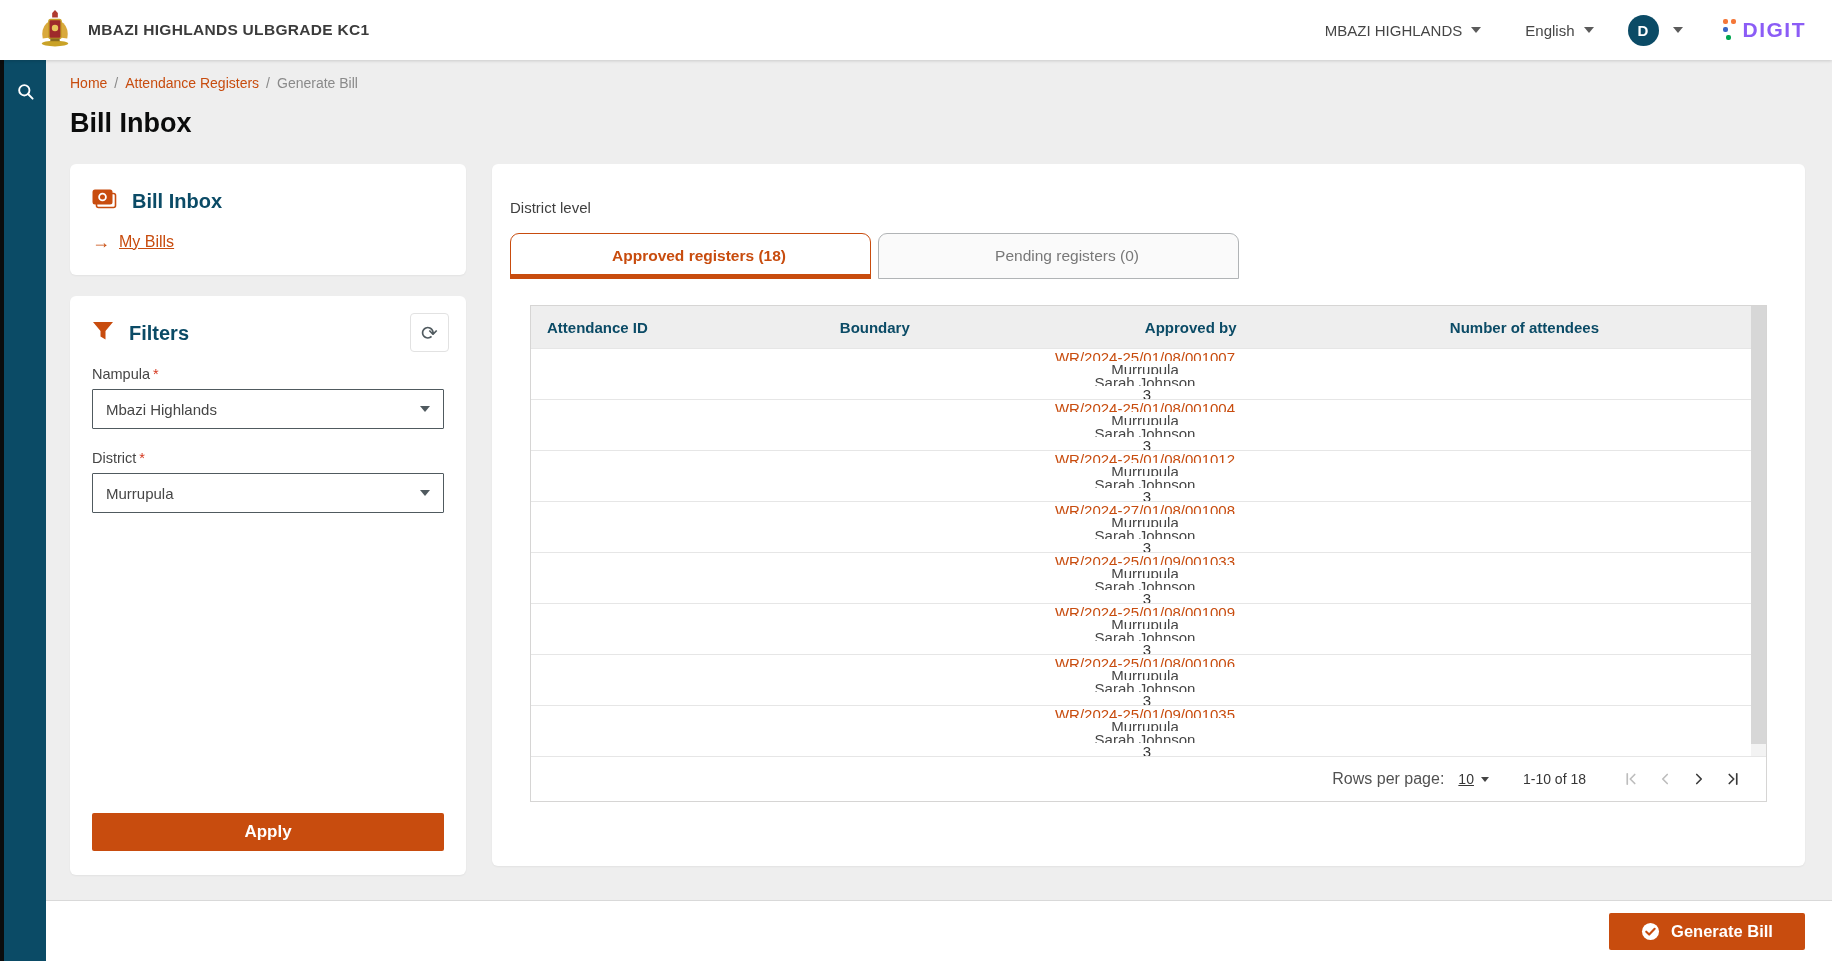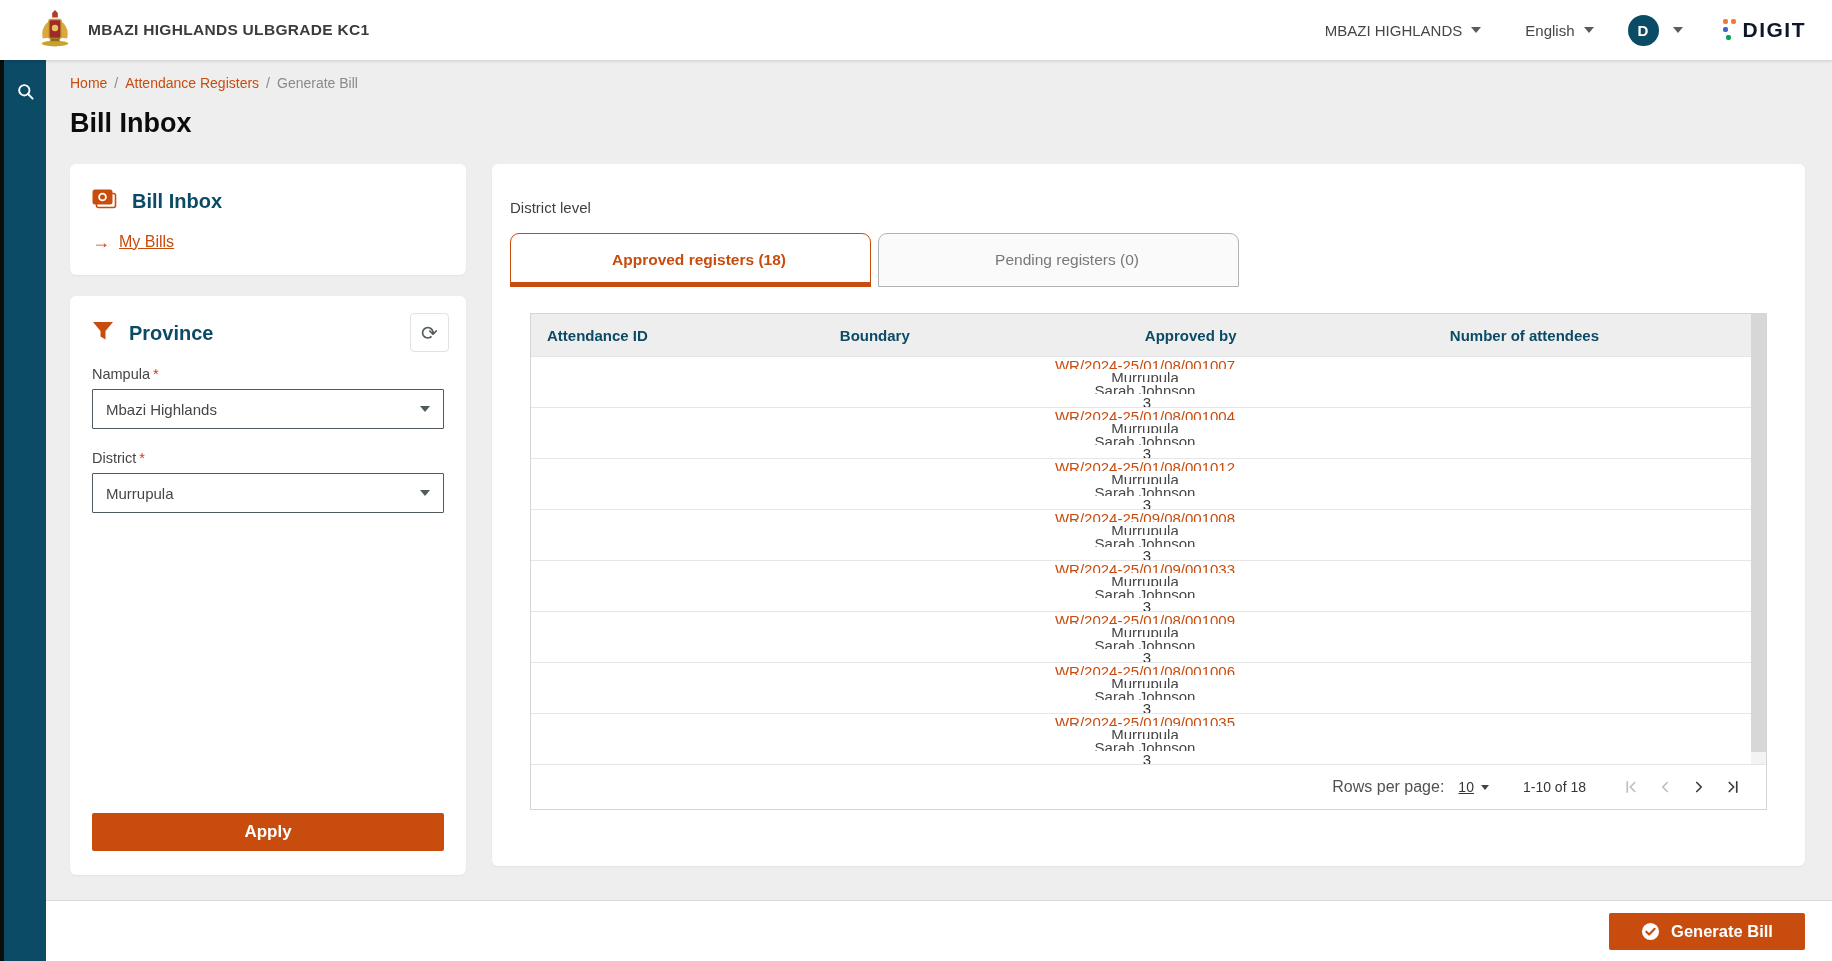--- a/index.html
+++ b/index.html
@@ -22,21 +22,21 @@
   .caret{ width:0; height:0; border-left:5px solid transparent; border-right:5px solid transparent;
     border-top:6px solid #5b5b5b; display:inline-block; }
   .city-sel{ margin-right:44px; }
   .lang-sel{ margin-right:34px; }
   .avatar-wrap{ display:flex; align-items:center; gap:14px; margin-right:40px; }
   .avatar{ width:31px; height:31px; border-radius:50%; background:var(--teal); color:#fff;
     font-size:15px; font-weight:bold; display:flex; align-items:center; justify-content:center; }
   .digit-logo{ display:flex; align-items:center; gap:5px; }
   .digit-dots{ position:relative; width:15px; height:22px; }
   .digit-dots i{ position:absolute; width:5px; height:5px; border-radius:2px; }
-  .digit-text{ font-size:21px; font-weight:bold; color:#0f172a; letter-spacing:1.5px; }
+  .digit-text{ font-size:21px; font-weight:bold; color:#8b5cf6; letter-spacing:1.5px; }
 
   
   .body-row{ flex:1; display:flex; min-height:0; }
   .sidebar{ flex:0 0 46px; background:var(--sidebar); border-left:4px solid #0B0C0C;
     display:flex; flex-direction:column; align-items:center; padding-top:22px; }
   .content-col{ flex:1; display:flex; flex-direction:column; min-width:0; }
   .content-scroll{ flex:1; background:var(--bg); padding:15px 27px 0 24px; overflow:hidden; }
 
   .breadcrumb{ display:flex; align-items:center; gap:7px; font-size:14px; }
   .breadcrumb .crumb-link{ color:var(--primary); text-decoration:none; cursor:pointer; }
@@ -73,21 +73,21 @@
   .select .caret{ margin-left:auto; border-top-color:#505A5F; }
   .apply-btn{ margin-top:auto; height:38px; width:100%; background:var(--primary);
     color:#fff; font-size:17px; font-weight:bold; border:none; border-radius:2px;
     cursor:pointer; font-family:inherit; }
 
   
   .main-card{ flex:1; height:702px; padding:21px 18px 24px 18px; min-width:0; }
   .main-title{ font-size:21px; font-weight:bold; color:var(--teal); }
   .main-subtitle{ font-size:15px; color:#3f3f3f; margin-top:14px; }
   .tabs{ display:flex; gap:7px; margin-top:17px; align-items:flex-end; }
-  .tab{ width:361px; height:54px; display:flex; align-items:center; justify-content:center;
+  .tab{ width:361px; height:46px; display:flex; align-items:center; justify-content:center;
     font-size:15.5px; cursor:pointer; border-radius:9px 9px 0 0; position:relative;padding-left:17px; }
   .tab.active{ background:#fff; border:1px solid var(--primary); color:var(--primary);
     font-weight:bold; }
   .tab.active::after{ content:""; position:absolute; left:-1px; right:-1px; bottom:-1px;
     height:5px; background:var(--primary); }
   .tab.inactive{ background:#FAFAFA; border:1px solid #B1B4B6; color:#787878; }
 
   .table-outer{ margin:26px 20px 0 20px; border:1px solid var(--border); position:relative;
     background:#c4b5fd; }
   .thead{ display:flex; background:var(--bg); height:42px; align-items:center;
@@ -216,21 +216,21 @@
               </div>
             </div>
 
             <div class="card filters-card">
               <div class="card-title-row">
                 <span>
                   <svg width="22" height="20" viewBox="0 0 22 20">
                     <path d="M1 1 H21 L13.5 10 V18.5 L8.5 15.5 V10 Z" fill="#C84C0E"></path>
                   </svg>
                 </span>
-                <span class="card-title">Province</span>
+                <span class="card-title">Filters</span>
               </div>
               <button class="refresh-btn">
                 <span>⟳</span>
               </button>
 
               <div class="field">
                 <div class="field-label">
                   <span>Nampula</span><span class="req-mark">*</span>
                 </div>
                 <div class="select">
@@ -282,21 +282,21 @@
                 <div class="td col-2">Sarah Johnson</div>
                 <div class="td col-3 num">3</div>
               </div>
               <div class="tr">
                 <div class="td col-0"><span class="id-link">WR/2024-25/01/08/001012</span></div>
                 <div class="td col-1">Murrupula</div>
                 <div class="td col-2">Sarah Johnson</div>
                 <div class="td col-3 num">3</div>
               </div>
               <div class="tr">
-                <div class="td col-0"><span class="id-link">WR/2024-25/09/08/001008</span></div>
+                <div class="td col-0"><span class="id-link">WR/2024-27/01/08/001008</span></div>
                 <div class="td col-1">Murrupula</div>
                 <div class="td col-2">Sarah Johnson</div>
                 <div class="td col-3 num">3</div>
               </div>
               <div class="tr">
                 <div class="td col-0"><span class="id-link">WR/2024-25/01/09/001033</span></div>
                 <div class="td col-1">Murrupula</div>
                 <div class="td col-2">Sarah Johnson</div>
                 <div class="td col-3 num">3</div>
               </div>

